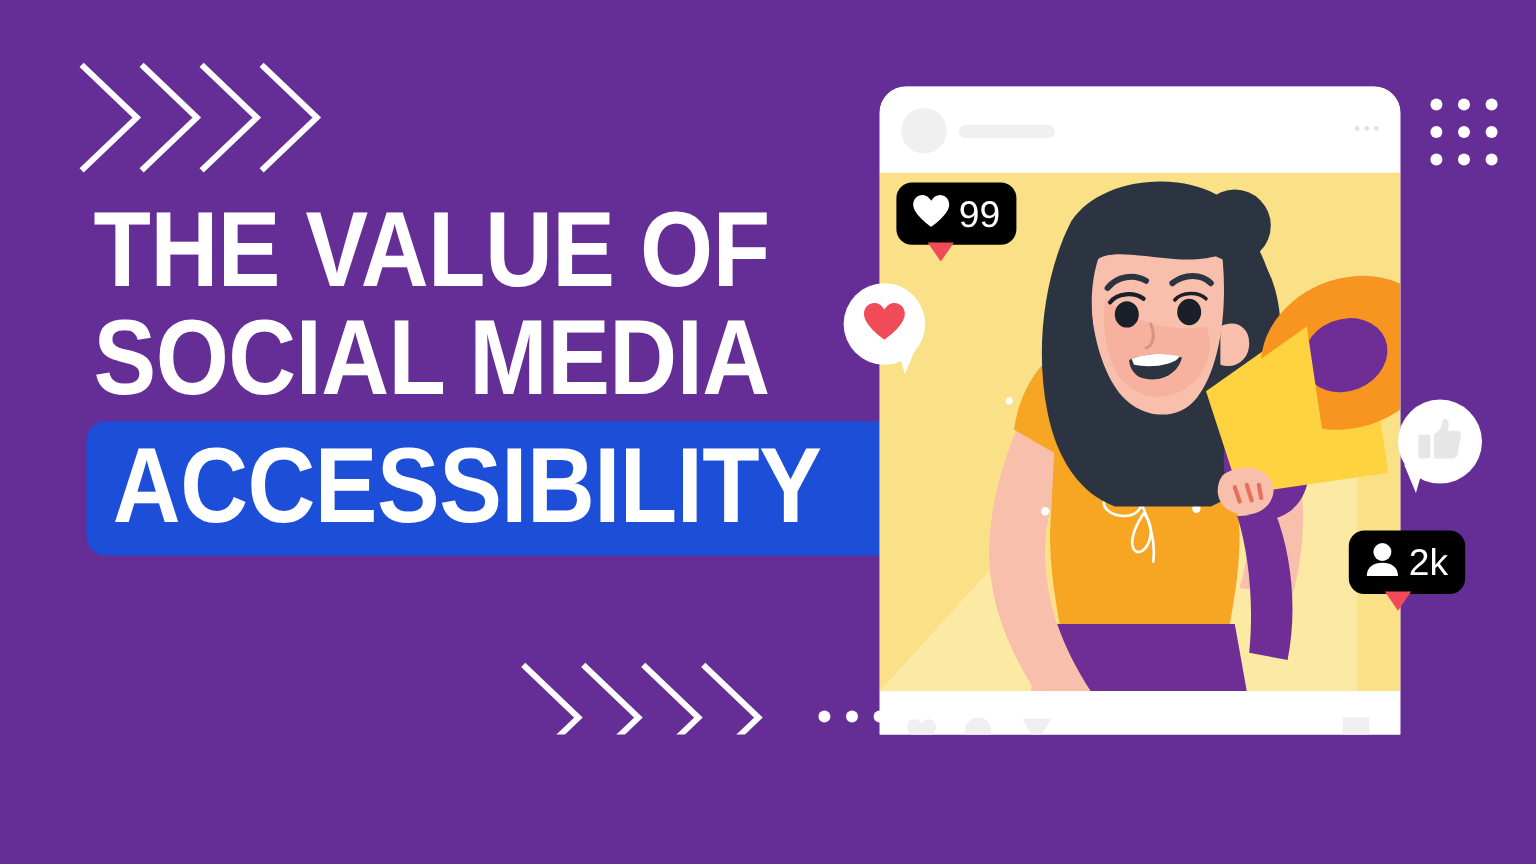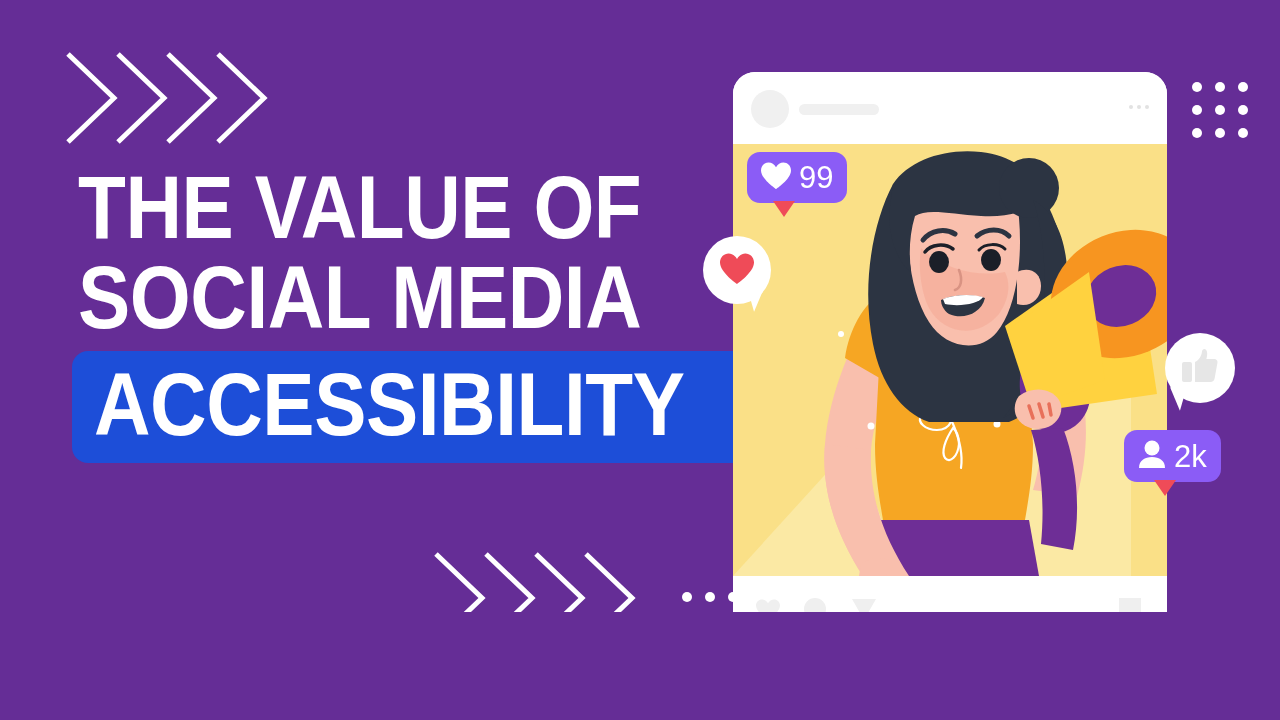--- a/index.html
+++ b/index.html
@@ -70,37 +70,37 @@
   #footer-comment-icon { left:70px; }
   #footer-share-icon { left:118px; }
   #footer-bookmark-icon { right:24px; top:20px; }
 
   
   #illustration { position:absolute; inset:0; }
   #illustration svg { position:absolute; left:0; top:0; }
 
   
   .badge {
-    position:absolute; background:#8b5cf6; border-radius:13px;
+    position:absolute; background:#000000; border-radius:13px;
     display:flex; align-items:center; gap:7px;
     padding:9px 14px 9px 13px;
   }
   .badge .badge-count {
     color:#FFFFFF; font-size:31px; font-weight:400; line-height:1;
     font-family:"Liberation Sans", sans-serif;
   }
   .badge .tail {
     position:absolute; bottom:-14px; left:26px;
     width:0; height:0;
     border-left:11px solid transparent;
     border-right:11px solid transparent;
     border-top:16px solid #EF4B58;
   }
   #badge-likes { left:747px; top:152px; }
-  #badge-followers { left:1124px; top:430px; }
+  #badge-followers { left:1124px; top:442px; }
   #badge-followers .tail { left:30px; }
 
   .bubble {
     position:absolute; background:#FFFFFF; border-radius:50%;
     display:flex; align-items:center; justify-content:center;
   }
   #bubble-heart { left:703px; top:236px; width:68px; height:68px; }
   #bubble-heart .bubble-tail {
     position:absolute; right:4px; bottom:-6px;
     width:0;height:0;

